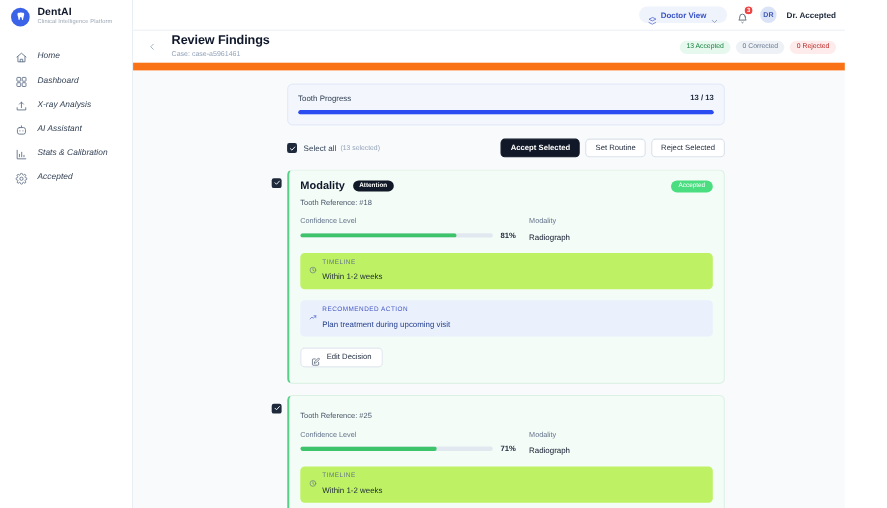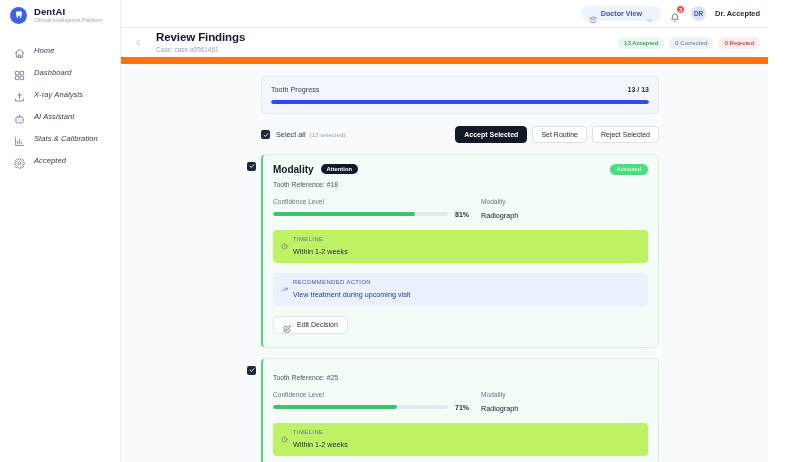--- a/index.html
+++ b/index.html
@@ -403,21 +403,21 @@
           <div class="info-box info-action">
             <div class="info-head">
               <span class="ico">
                 <svg viewBox="0 0 24 24" fill="none" stroke="currentColor" stroke-width="2.2" stroke-linecap="round" stroke-linejoin="round">
                     <path d="M3 17l6-6 4 4 8-8"></path>
                     <path d="M15 7h6v6"></path>
                   </svg>
               </span>
               <span class="info-title">RECOMMENDED ACTION</span>
             </div>
-            <div class="info-text">View treatment during upcoming visit</div>
+            <div class="info-text">Plan treatment during upcoming visit</div>
           </div>
 
           <div class="edit-row">
             <button class="edit-btn">
               <span class="ico">
                 <svg viewBox="0 0 24 24" fill="none" stroke="currentColor" stroke-width="2" stroke-linecap="round" stroke-linejoin="round">
                     <path d="M11 4H5a2 2 0 0 0-2 2v13a2 2 0 0 0 2 2h13a2 2 0 0 0 2-2v-6"></path>
                     <path d="M18.5 2.5a2.1 2.1 0 0 1 3 3L12 15l-4 1 1-4z"></path>
                   </svg>
               </span>

